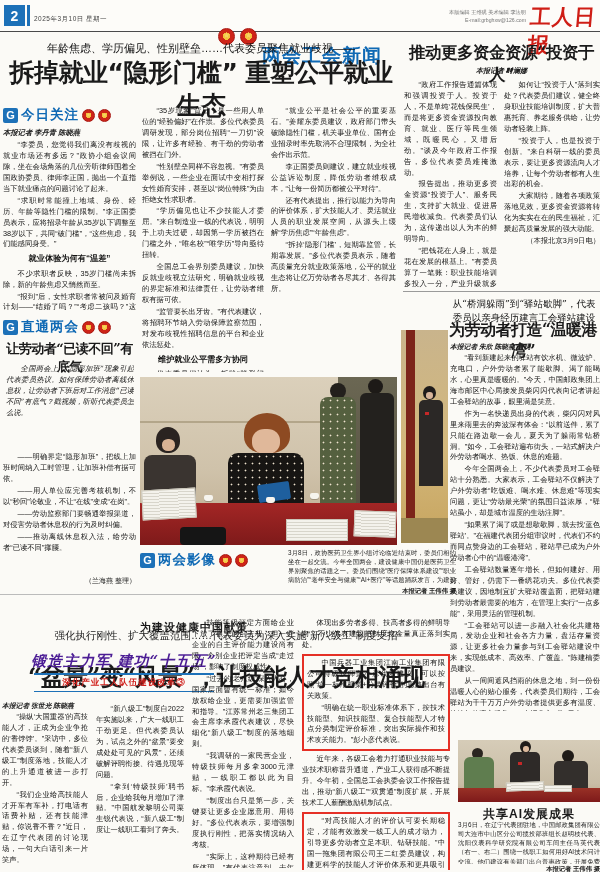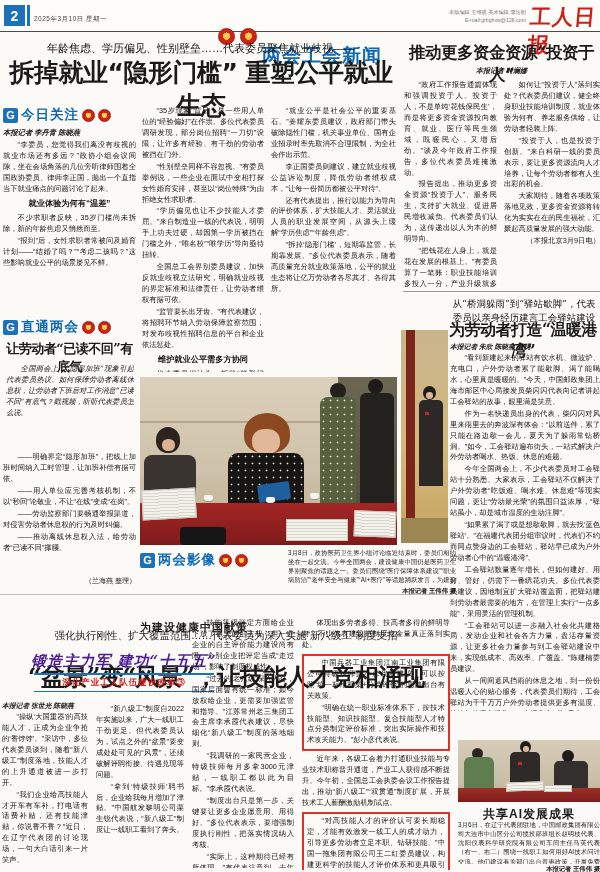--- a/index.html
+++ b/index.html
@@ -101,20 +101,21 @@
 <div class="abs sec-bar" style="left:3px; top:106px;">
   <span class="gbox">G</span>
   <span class="sec-label">今日关注</span>
   <span class="emblem small">★</span>
   <span class="emblem small">★</span>
 </div>
 <div class="abs byline" style="left:3px; top:128px; width:133px;">本报记者 李丹青 陈晓燕</div>
 <div class="abs bodycol" style="left:3px; top:140px; width:133px; height:172px;">
   <div>
       <p>“李委员，您觉得我们离没有歧视的就业市场还有多远？”政协小组会议间隙，坐在会场角落的几位旁听律师围着全国政协委员、律师李正国，抛出一个直指当下就业痛点的问题讨论了起来。</p>
+      <p>“求职时常能撞上地域、身份、经历、年龄等隐性门槛的限制。”李正国委员表示，应将招录年龄从35岁以下调整至38岁以下，共同“破门槛”，“这些焦虑，我们能感同身受。”</p>
     </div>
   <p class="crosshead">就业体验为何有“温差”</p>
   <div>
       <p>不少求职者反映，35岁门槛尚未拆除，新的年龄焦虑又悄然而至。</p>
       <p>“报到”后，女性求职者常被问及婚育计划——“结婚了吗？”“考虑二孩吗？”这些影响就业公平的场景屡见不鲜。</p>
     </div>
 </div>
 
 <div class="abs bodycol" style="left:142px; top:106px; width:122px; height:266px;">
   <div>
@@ -214,21 +215,21 @@
 <div class="abs sub-byline" style="left:403px; top:66px; width:197px;">本报记者 时斓娜</div>
 <div class="abs bodycol" style="left:404px; top:80px; width:93px; height:208px;">
   <div>
       <p>“政府工作报告通篇体现和强调投资于人。投资于人，不是单纯‘花钱保民生’，而是将更多资金资源投向教育、就业、医疗等民生领域，既暖民心，又增后劲。”谈及今年政府工作报告，多位代表委员难掩激动。</p>
       <p>报告提出，推动更多资金资源“投资于人”、服务民生，支持扩大就业、促进居民增收减负。代表委员们认为，这传递出以人为本的鲜明导向。</p>
       <p>“把钱花在人身上，就是花在发展的根基上。”有委员算了一笔账：职业技能培训多投入一分，产业升级就多一分底气。</p>
     </div>
 </div>
 <div class="abs bodycol" style="left:504px; top:80px; width:96px; height:208px;">
   <div>
-      <p>如何让“投资于人”落到实处？代表委员们建议，健全终身职业技能培训制度，就业体验为何有、养老服务供给，让劳动者轻装上阵。</p>
+      <p>如何让“投资于人”落到实处？代表委员们建议，健全终身职业技能培训制度，扩大普惠托育、养老服务供给，让劳动者轻装上阵。</p>
       <p>“投资于人，也是投资于创新。”来自科研一线的委员表示，要让更多资源流向人才培养，让每个劳动者都有人生出彩的机会。</p>
       <p>大家期待，随着各项政策落地见效，更多资金资源将转化为实实在在的民生福祉，汇聚起高质量发展的强大动能。</p>
     </div>
   <p class="ending">（本报北京3月9日电）</p>
 </div>
 <div class="abs rule" style="left:403px; top:291px; width:197px;"></div>
 
 <div class="abs kicker2" style="left:448px; top:297px; width:152px;">
   <div>从“桥洞躲雨”到“驿站歇脚”，代表</div>
   <div>委员以亲身经历建言工会驿站建设</div>

